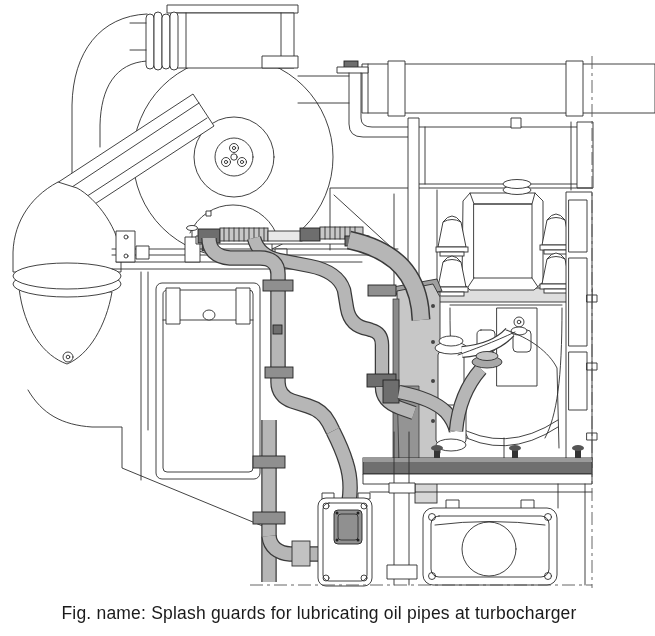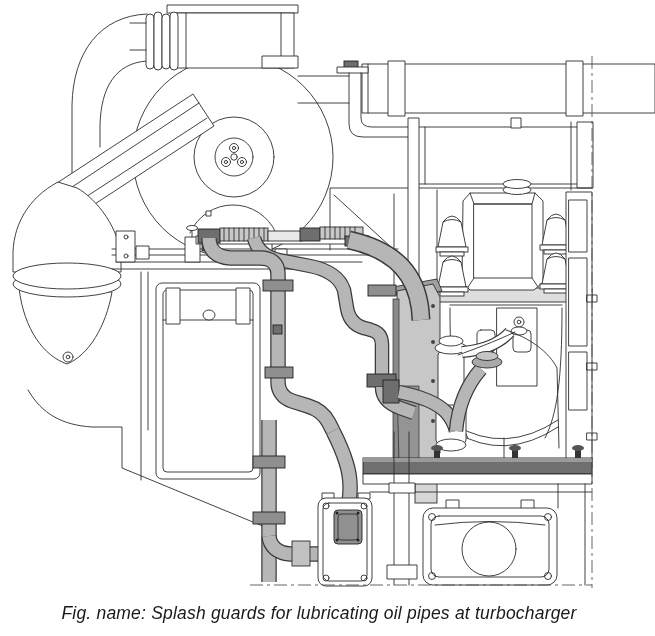--- a/index.html
+++ b/index.html
@@ -13,21 +13,21 @@
   svg{position:absolute;left:0;top:0;}
   .ln{fill:none;stroke:var(--line);stroke-width:0.9;stroke-linejoin:round;stroke-linecap:round;}
   .wh{fill:#ffffff;stroke:var(--line);stroke-width:0.9;stroke-linejoin:round;}
   .pout{fill:none;stroke:var(--pipe-outline);stroke-linejoin:round;stroke-linecap:butt;}
   .pin{fill:none;stroke:var(--pipe-fill);stroke-linejoin:round;stroke-linecap:butt;}
   .pwh{fill:none;stroke:#ffffff;stroke-linejoin:round;stroke-linecap:butt;}
   .clamp{fill:var(--clamp-fill);stroke:#222222;stroke-width:0.9;}
   .dark{fill:var(--fitting-dark);stroke:#222222;stroke-width:0.9;}
   .cl{fill:none;stroke:var(--centerline);stroke-width:0.9;stroke-dasharray:13 4 3 4;}
   .caption{position:absolute;left:0;top:603px;width:638px;text-align:center;
-           font-style:italic;font-size:17.5px;color:var(--caption-color);letter-spacing:0.2px;}
+           font-size:17.5px;color:var(--caption-color);letter-spacing:0.2px;}
 </style>
 </head>
 <body>
 
 <div class="page">
 
 <svg width="655" height="600" viewBox="0 0 655 600">
   <defs>
     <g id="cone">
       <path d="M-14,32 L-9,7 Q0,-5 9,7 L14,32 Z" fill="#fff" stroke="#2e2e2e" stroke-width="0.9"></path>

